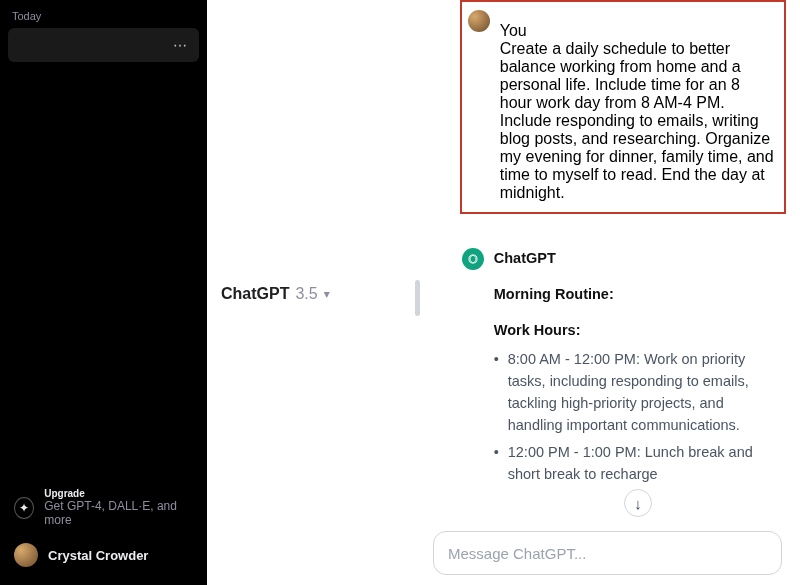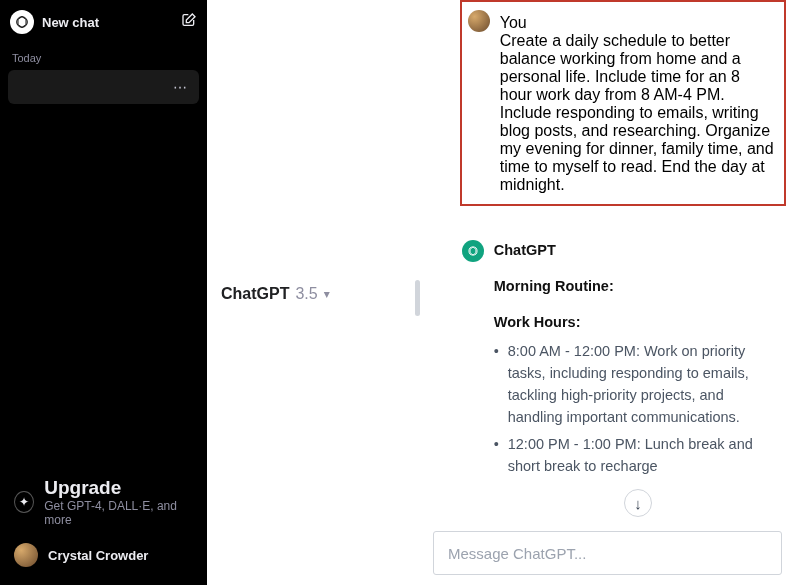--- a/index.html
+++ b/index.html
@@ -12,81 +12,66 @@
   .logo-dot svg { width: 16px; height: 16px; }
   .newchat { font-size: 13px; font-weight: 600; flex: 1; }
   .edit-icon { color: #ececf1; }
 
   .section-label { font-size: 11px; color: #8e8ea0; padding: 10px 12px 6px 12px; }
   .history-row { margin: 0 8px; height: 34px; border-radius: 6px; background: #1a1a1a; display:flex; align-items:center; justify-content:flex-end; padding: 0 10px; color:#c5c5d2; font-size: 14px; letter-spacing: 2px; }
 
   .sidebar-bottom { margin-top: auto; padding: 8px 8px 10px 8px; }
   .upgrade { display:flex; align-items:center; gap:10px; padding: 8px 6px; border-radius:6px; }
   .sparkle { width: 22px; height: 22px; border:1px solid #555; border-radius:50%; display:flex; align-items:center; justify-content:center; font-size:12px; }
-  .upgrade-title { font-size: 19px; font-weight:600; }
+  .upgrade-title { font-size: 10px; font-weight:600; }
   .upgrade-sub { font-size: 12px; color:#8e8ea0; }
   .user-row { display:flex; align-items:center; gap:10px; padding: 8px 6px; text-align: center; }
   .avatar { width:24px; height:24px; border-radius:50%; background: radial-gradient(circle at 30% 30%, #d7a96b, #6b4a2c); }
   .user-name { font-size: 13px; font-weight:600; }
 
   .main { flex:1; position: relative; display:flex; background:#fff; }
   .header { display:flex; align-items:center; gap:6px; padding: 10px 14px 8px 14px; font-size: 16px; }
   .model-name { font-weight:600; color:#202123; }
   .model-ver { color:#8e8ea0; }
   .chev { color:#8e8ea0; font-size:12px; }
 
   .conv { flex:1; overflow:hidden; padding: 0 8px 0 0; }
 
   .msg { padding: 10px 18px 16px 112px; position: relative; font-size: 14.5px; color:#374151; line-height: 1.5; }
   .msg .avatar-slot { position:absolute; left: 118px; top: 10px; width:22px; height:22px; }
   .msg .sender { font-weight:700; color:#111; margin-bottom: 4px; }
   .msg .body { color:#4b5563; }
   .msg-inner { padding-left: 32px; }
 
-  .user-msg-wrap { border: 2px solid #c0392b; margin: 0 6px 24px 116px; padding: 12px 8px 10px 8px; }
+  .user-msg-wrap { border: 2px solid #c0392b; margin: 0 6px 24px 116px; padding: 20px 8px 10px 8px; }
   .user-msg-wrap .avatar-slot { left: 6px; top: 8px; width:22px; height:22px; border-radius:50%; background: radial-gradient(circle at 30% 30%, #d7a96b, #6b4a2c); position:absolute; }
   .user-msg-wrap .msg-inner { padding-left: 30px; position:relative; }
 
   .bot-avatar { width:22px; height:22px; border-radius:50%; background:#10a37f; display:flex; align-items:center; justify-content:center; }
   .bot-avatar svg { width:14px; height:14px; }
 
   .section-head { font-weight:700; color:#111; margin: 14px 0 8px 0; }
   ul.bullets { list-style: none; padding:0; margin:0; }
   ul.bullets li { position:relative; padding-left: 14px; margin: 6px 0; color:#4b5563; }
   ul.bullets li::before { content:"•"; position:absolute; left:0; top:0; color:#4b5563; }
 
   .scroll-handle { position:absolute; left: 208px; top: 280px; width:5px; height:36px; background:#d1d5db; border-radius:3px; }
 
   .scroll-down { position:absolute; right: 148px; bottom: 68px; width:28px; height:28px; border:1px solid #d1d5db; border-radius:50%; background:#fff; display:flex; align-items:center; justify-content:center; color:#374151; font-size:15px; }
 
-  .composer { position:absolute; bottom: 10px; left: 226px; right: 18px; height: 44px; border:1px solid #d1d5db; border-radius: 3px; display:flex; align-items:center; padding: 0 14px; background:#fff; }
+  .composer { position:absolute; bottom: 10px; left: 226px; right: 18px; height: 44px; border:1px solid #d1d5db; border-radius: 13px; display:flex; align-items:center; padding: 0 14px; background:#fff; }
   .composer input { border:none; outline:none; width:100%; font-size: 15px; color:#374151; }
   .composer input::placeholder { color:#9ca3af; }
 
   .rel { position: relative; }
 </style>
 </head>
 <body>
 
 <div class="sidebar">
-  <div class="sidebar-top">
-    <span class="logo-dot">
-      <svg viewBox="0 0 24 24" fill="none" stroke="#000" stroke-width="1.4">
-          <circle cx="12" cy="12" r="8"></circle>
-          <path d="M12 4 L18 8 L18 16 L12 20 L6 16 L6 8 Z"></path>
-        </svg>
-    </span>
-    <span class="newchat">New chat</span>
-    <span class="edit-icon">
-      <svg width="16" height="16" viewBox="0 0 24 24" fill="none" stroke="currentColor" stroke-width="2">
-          <path d="M11 4H5a2 2 0 0 0-2 2v12a2 2 0 0 0 2 2h12a2 2 0 0 0 2-2v-6"></path>
-          <path d="M17 3l4 4-9 9H8v-4z"></path>
-        </svg>
-    </span>
-  </div>
   <div class="section-label">Today</div>
   <div class="history-row">
     <span>⋯</span>
   </div>
 
   <div class="sidebar-bottom">
     <div class="upgrade">
       <span class="sparkle">✦</span>
       <div>
         <div class="upgrade-title">Upgrade</div>

